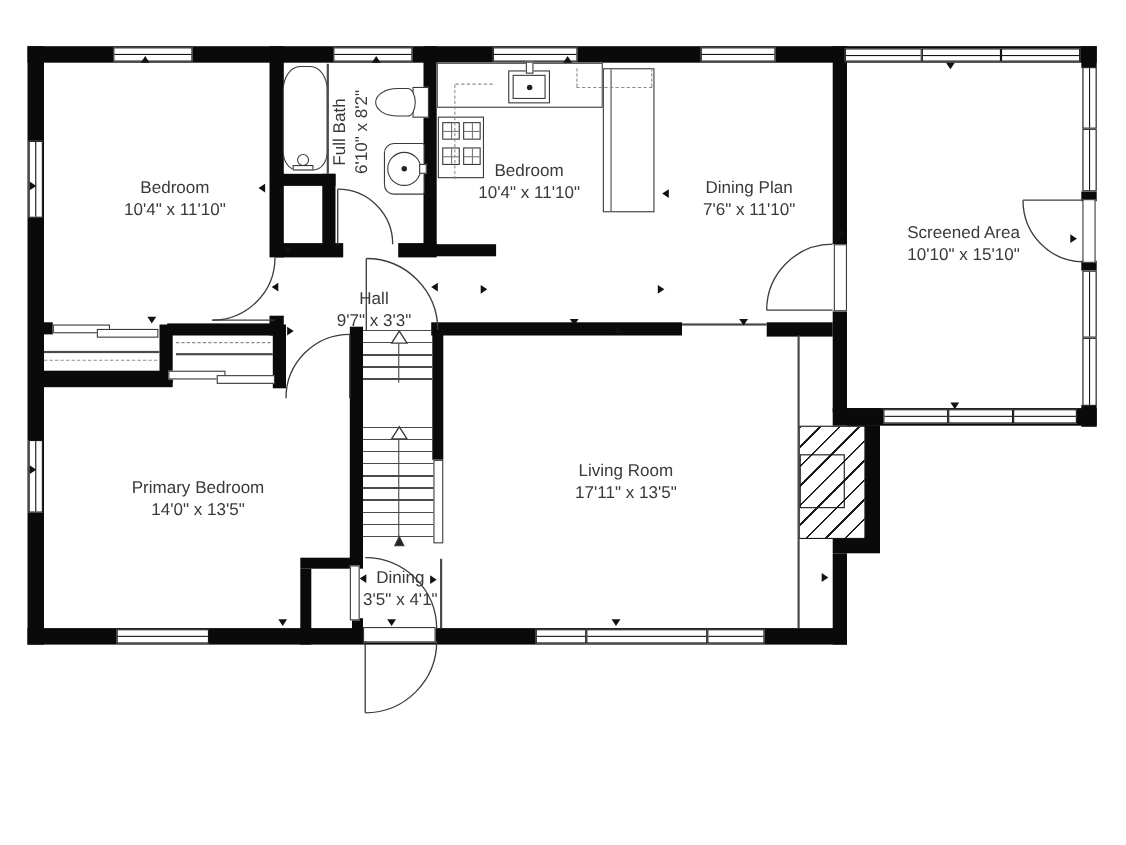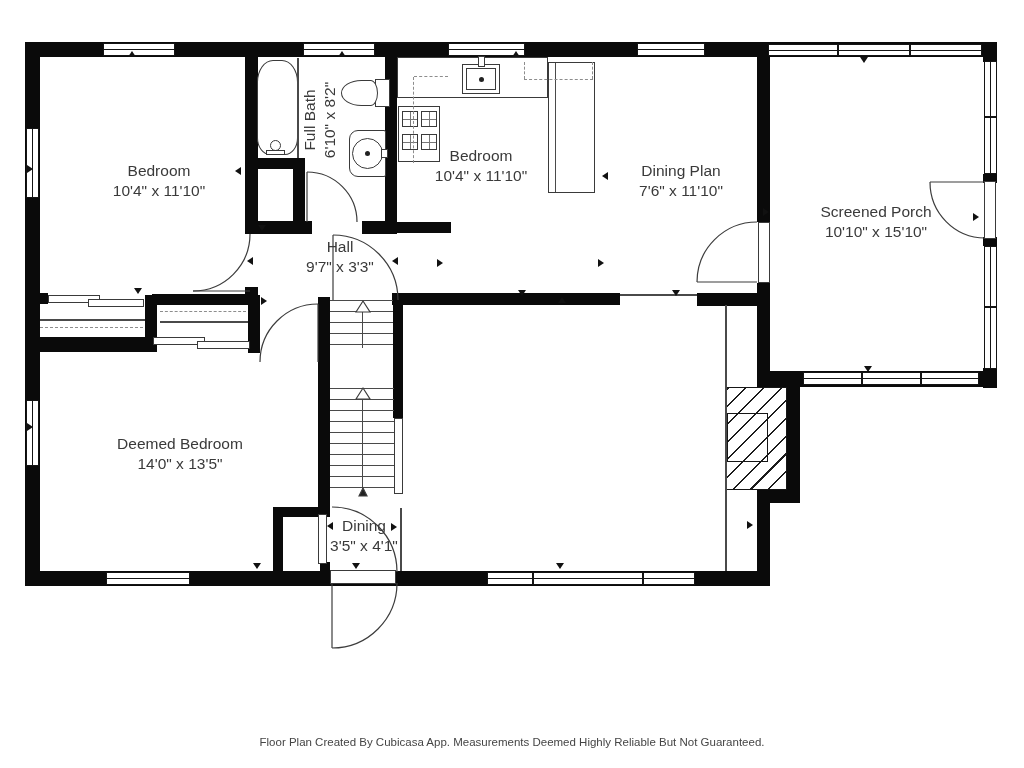--- a/index.html
+++ b/index.html
@@ -217,30 +217,33 @@
   </div>
   <div class="lbl" style="left:481px;top:146px">
     <div>Bedroom</div>
     <div>10'4" x 11'10"</div>
   </div>
   <div class="lbl" style="left:681px;top:161px">
     <div>Dining Plan</div>
     <div>7'6" x 11'10"</div>
   </div>
   <div class="lbl" style="left:876px;top:202px">
-    <div>Screened Porch</div>
+    <div>Screened Area</div>
     <div>10'10" x 15'10"</div>
   </div>
-  <div class="lbl" style="left:340px;top:237px">
+  <div class="lbl" style="left:340px;top:262px">
     <div>Hall</div>
     <div>9'7" x 3'3"</div>
   </div>
   <div class="lbl" style="left:180px;top:434px">
-    <div>Deemed Bedroom</div>
+    <div>Primary Bedroom</div>
     <div>14'0" x 13'5"</div>
+  </div>
+  <div class="lbl" style="left:569px;top:419px">
+    <div>Living Room</div>
+    <div>17'11" x 13'5"</div>
   </div>
   <div class="lbl" style="left:364px;top:516px">
     <div>Dining</div>
     <div>3'5" x 4'1"</div>
   </div>
 
-  <div class="footer">Floor Plan Created By Cubicasa App. Measurements Deemed Highly Reliable But Not Guaranteed.</div>
 </div>
 
 </body></html>

